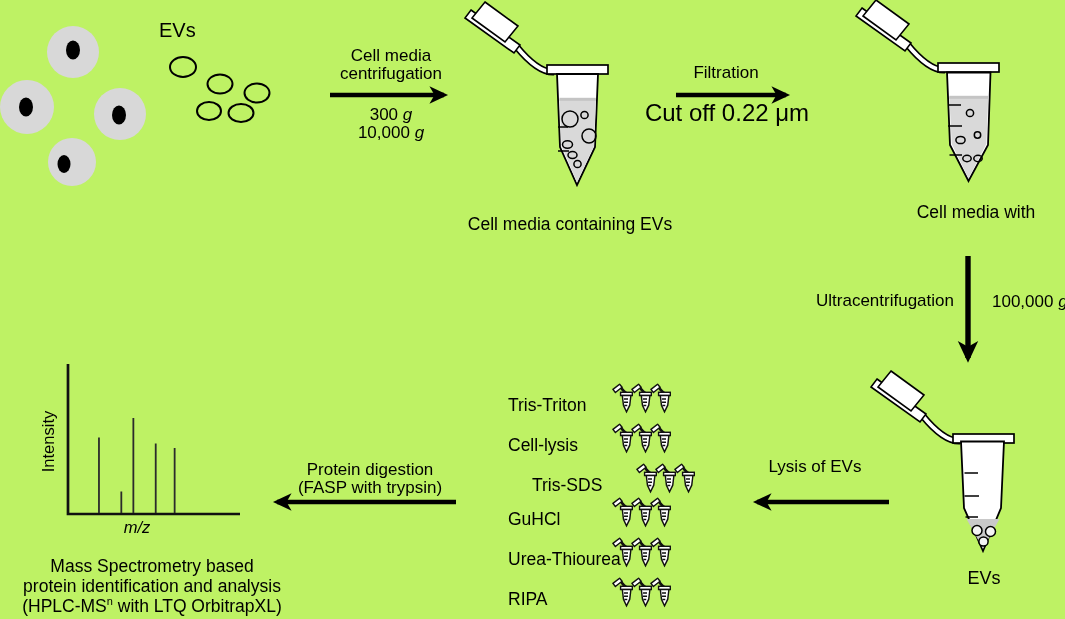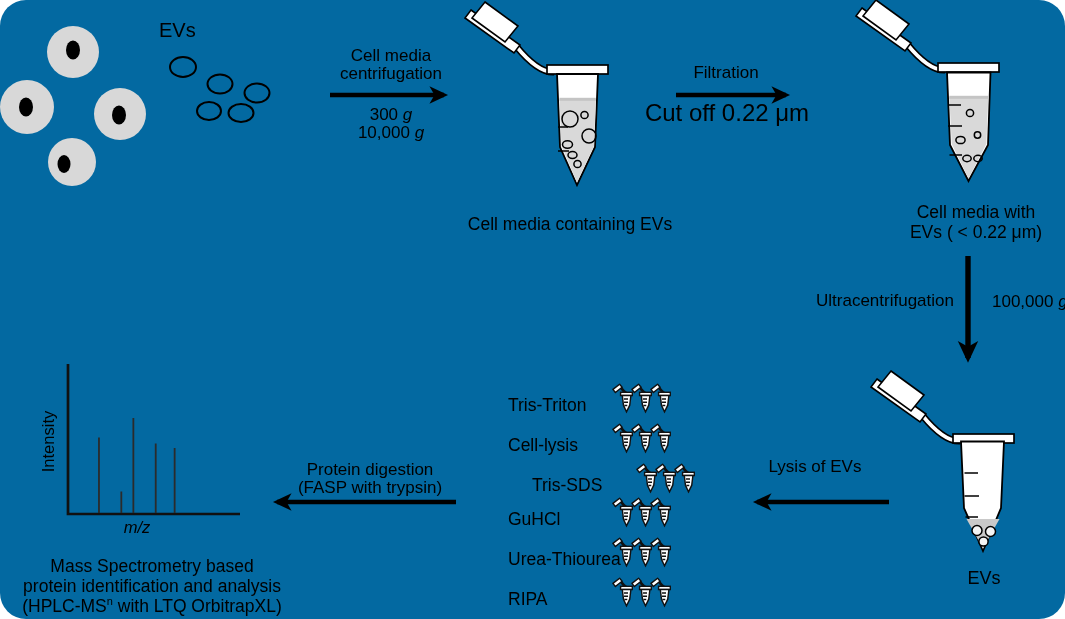--- a/index.html
+++ b/index.html
@@ -1,18 +1,18 @@
 <!DOCTYPE html>
 <html><head>
 <meta charset="utf-8">
 <style>
   html,body{margin:0;padding:0;background:#fff;}
   #canvas{
-    position:relative;width:1065px;height:619px;background:#0369a1;
-    font-family:"Liberation Sans","DejaVu Sans",sans-serif;color:#000;overflow:hidden;border-radius:26px;
+    position:relative;width:1065px;height:619px;background:#bef264;
+    font-family:"Liberation Sans","DejaVu Sans",sans-serif;color:#000;overflow:hidden;
   }
   #shapes{position:absolute;left:0;top:0;}
   .txt{position:absolute;white-space:nowrap;font-size:17px;line-height:18px;color:#000;}
   .ctr{transform:translateX(-50%);text-align:center;}
   .big{font-size:20px;}
   .md{font-size:17.5px;line-height:20px;}
   .it{font-style:italic;}
   sup{font-size:11px;vertical-align:super;line-height:0;}
   .vlabel{
     position:absolute;left:-27px;top:432px;width:150px;text-align:center;
@@ -154,21 +154,20 @@
     <div><span>10,000</span>&nbsp;<span class="it">g</span></div>
   </div>
 
   <div class="txt ctr md" style="left:570px;top:214px;">Cell media containing EVs</div>
 
   <div class="txt ctr" style="left:726px;top:64px;">Filtration</div>
   <div class="txt ctr" style="left:727px;top:104px;font-size:24px;">Cut off 0.22 μm</div>
 
   <div class="txt ctr md" style="left:976px;top:202px;">
     <div>Cell media with</div>
-    <div>EVs ( &lt; 0.22 μm)</div>
   </div>
 
   <div class="txt ctr" style="left:885px;top:292px;">Ultracentrifugation</div>
   <div class="txt" style="left:992px;top:293px;">
     <span>100,000</span>&nbsp;<span class="it">g</span>
   </div>
 
   <div class="txt ctr" style="left:984px;top:569px;font-size:18px;">EVs</div>
 
   <div class="txt ctr" style="left:815px;top:458px;">Lysis of EVs</div>

